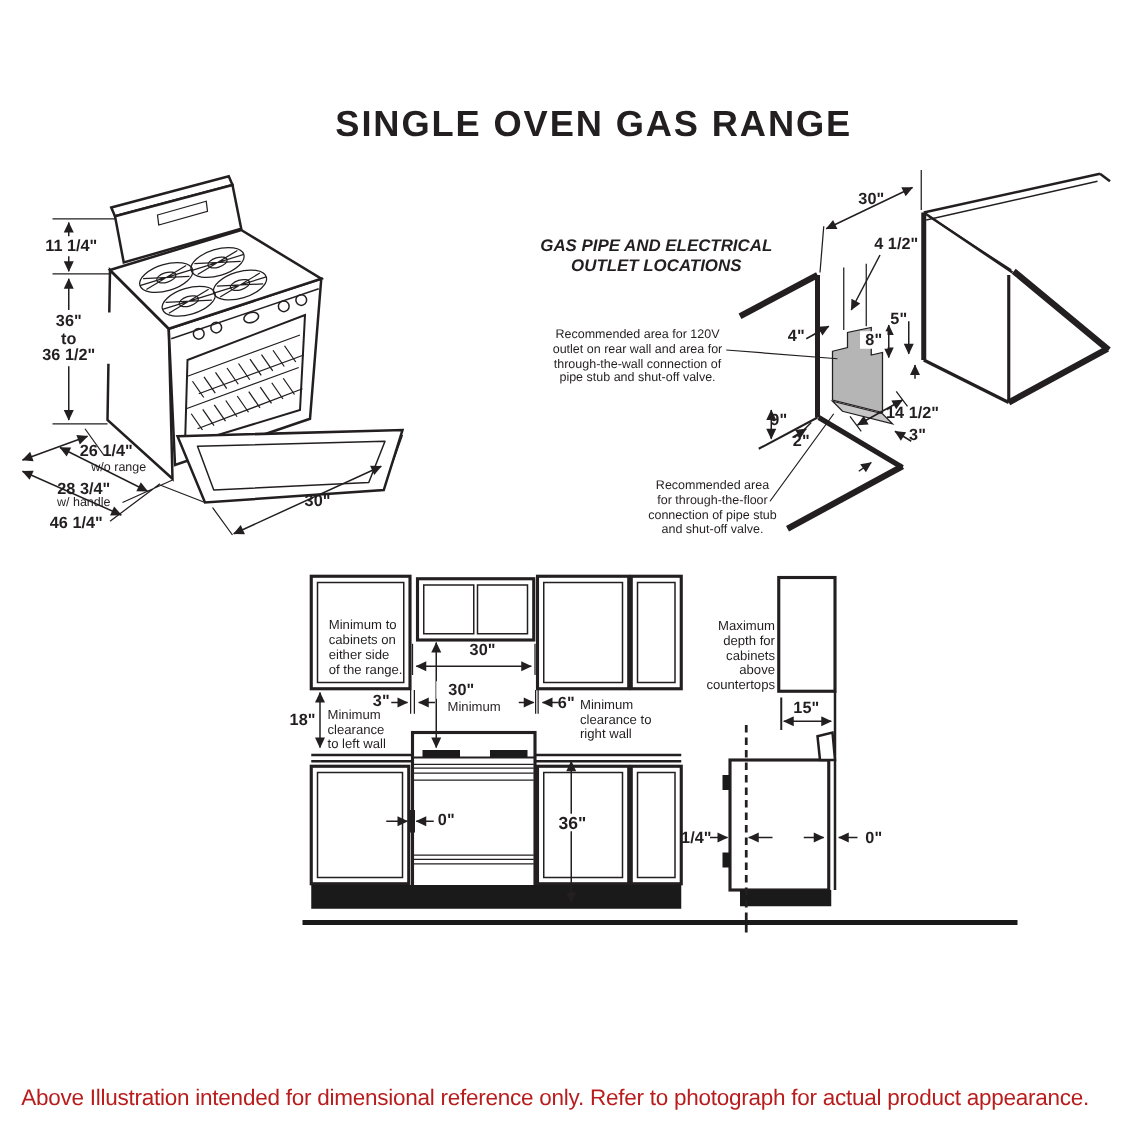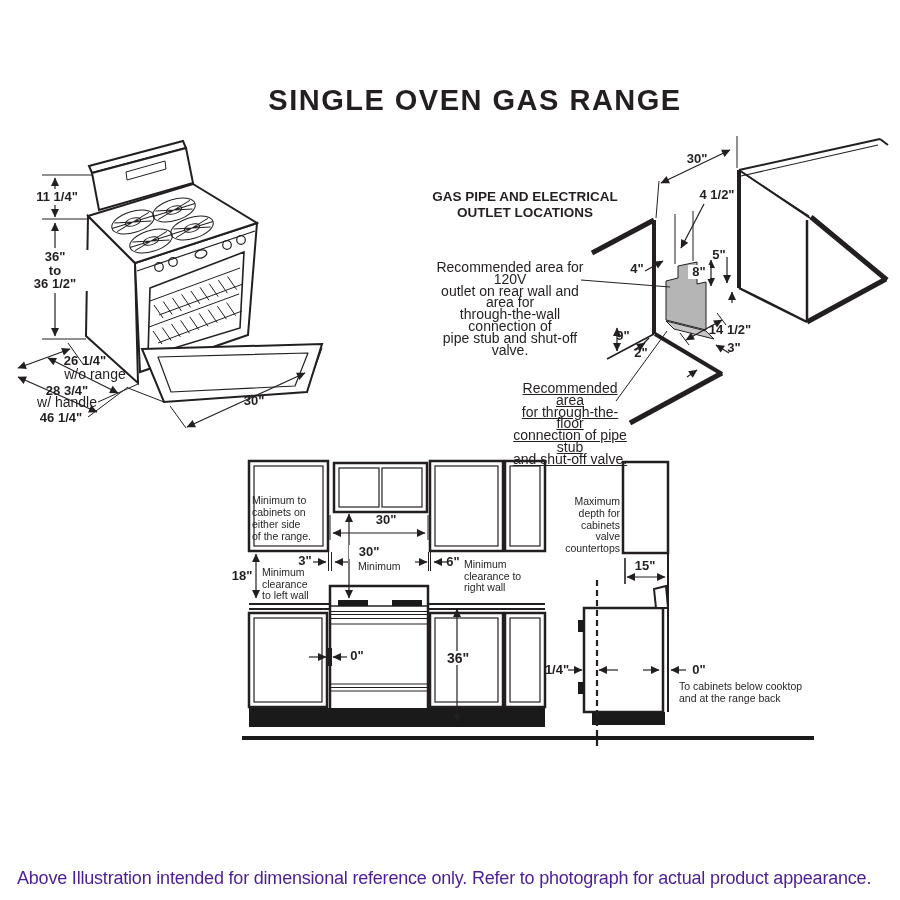--- a/index.html
+++ b/index.html
@@ -15,26 +15,26 @@
   .s4{stroke:#231f20;stroke-width:4;fill:none;}
   .s5{stroke:#231f20;stroke-width:5;fill:none;}
   .wf{fill:#fff;stroke:#231f20;stroke-width:2;}
   .dl{stroke:#231f20;stroke-width:1.2;fill:none;}
   .blk{fill:#1a1a1a;stroke:none;}
   
   .ttl{position:absolute;font-weight:bold;font-size:29px;letter-spacing:1.5px;text-align:center;white-space:nowrap;}
   .dim{position:absolute;font-weight:bold;font-size:13px;text-align:center;line-height:14px;white-space:pre-line;}
   .dim.big{font-size:14px;}
   .dim.bg{background:#fff;}
-  .hdr{position:absolute;font-weight:bold;font-size:13.5px;line-height:16px;text-align:center;white-space:pre-line;}
+  .hdr{position:absolute;font-weight:bold;font-size:13.5px;line-height:16px;text-align:center;white-space:pre-line;font-style:italic;}
   .note{position:absolute;font-size:10.5px;line-height:12px;white-space:pre-line;}
-  .note.sm{font-size:14px;line-height:11.8px;}
+  .note.sm{font-size:10px;line-height:11.8px;}
   .note.c{text-align:center;}
   .note.r{text-align:right;}
-  .foot{position:absolute;font-size:18px;color:#4c1d95;letter-spacing:-0.2px;white-space:nowrap;}
+  .foot{position:absolute;font-size:18px;color:#b91c1c;letter-spacing:-0.2px;white-space:nowrap;}
 </style>
 </head>
 <body>
 
 <div class="canvas">
 
   <svg class="art" width="900" height="900" viewBox="0 0 900 900">
     <defs>
       <marker id="ah" markerUnits="userSpaceOnUse" markerWidth="10" markerHeight="9" refX="8.5" refY="4.5" orient="auto-start-reverse">
         <path d="M0.5,0.5 L9,4.5 L0.5,8.5 Z" fill="#231f20"></path>
@@ -224,57 +224,55 @@
   <div class="note sm c" style="left:35px;top:397px;width:64px;">w/ handle</div>
   <div class="dim" style="left:29px;top:411px;width:64px;">46 1/4"</div>
   <div class="dim" style="left:234px;top:394px;width:40px;">30"</div>
 
   <div class="hdr" style="left:420px;top:189px;width:210px;">GAS PIPE AND ELECTRICAL
 OUTLET LOCATIONS</div>
   <div class="note sm c" style="left:436px;top:262px;width:148px;">Recommended area for 120V
 outlet on rear wall and area for
 through-the-wall connection of
 pipe stub and shut-off valve.</div>
-  <div class="note sm c" style="left:511px;top:383px;width:118px;text-decoration:underline;">Recommended area
+  <div class="note sm c" style="left:511px;top:383px;width:118px;">Recommended area
 for through-the-floor
 connection of pipe stub
 and shut-off valve.</div>
   <div class="dim" style="left:677px;top:152px;width:40px;">30"</div>
   <div class="dim" style="left:694px;top:188px;width:46px;">4 1/2"</div>
   <div class="dim" style="left:708px;top:248px;width:22px;">5"</div>
   <div class="dim" style="left:626px;top:262px;width:22px;">4"</div>
   <div class="dim bg" style="left:688px;top:265px;width:22px;">8"</div>
   <div class="dim" style="left:612px;top:329px;width:22px;">9"</div>
   <div class="dim" style="left:630px;top:346px;width:22px;">2"</div>
   <div class="dim" style="left:701px;top:323px;width:58px;">14 1/2"</div>
   <div class="dim" style="left:723px;top:341px;width:22px;">3"</div>
 
-  <div class="note" style="left:252px;top:494px;width:64px;">Minimum to
+  <div class="note" style="left:263px;top:494px;width:64px;">Minimum to
 cabinets on
 either side
 of the range.</div>
   <div class="dim" style="left:366px;top:513px;width:40px;">30"</div>
   <div class="dim bg" style="left:349px;top:545px;width:40px;">30"</div>
   <div class="note" style="left:358px;top:560px;width:48px;">Minimum</div>
   <div class="dim" style="left:292px;top:554px;width:26px;">3"</div>
   <div class="note" style="left:262px;top:567px;width:54px;line-height:11.5px;">Minimum
 clearance
 to left wall</div>
   <div class="dim" style="left:440px;top:555px;width:26px;">6"</div>
   <div class="note" style="left:464px;top:559px;width:62px;line-height:11.5px;">Minimum
 clearance to
 right wall</div>
   <div class="dim" style="left:228px;top:569px;width:28px;">18"</div>
   <div class="dim" style="left:342px;top:649px;width:30px;">0"</div>
   <div class="dim big bg" style="left:441px;top:651px;width:34px;">36"</div>
 
   <div class="note r" style="left:556px;top:496px;width:64px;line-height:11.8px;">Maximum
 depth for
-cabinets valve
+cabinets above
 countertops</div>
   <div class="dim bg" style="left:629px;top:559px;width:32px;">15"</div>
   <div class="dim" style="left:538px;top:663px;width:38px;">1/4"</div>
   <div class="dim" style="left:686px;top:663px;width:26px;">0"</div>
-  <div class="note" style="left:679px;top:680px;width:136px;">To cabinets below cooktop
-and at the range back</div>
 
   <div class="foot" style="left:17px;top:868px;">Above Illustration intended for dimensional reference only. Refer to photograph for actual product appearance.</div>
 </div>
 
 </body></html>

